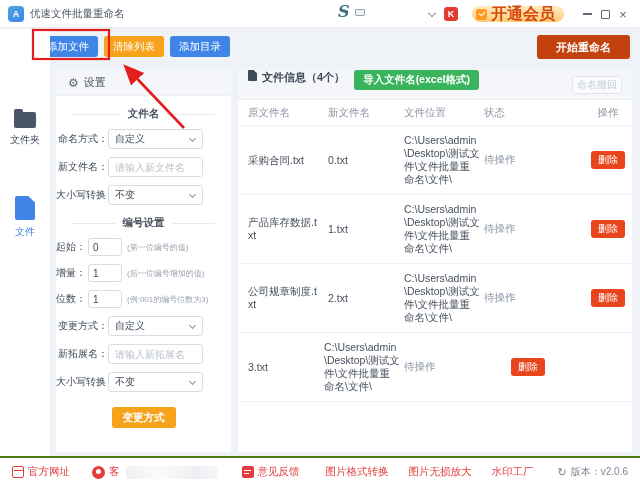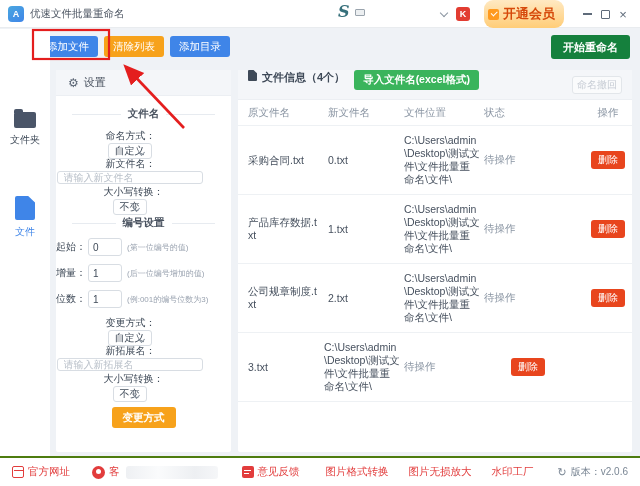--- a/index.html
+++ b/index.html
@@ -17,60 +17,60 @@
   .win-title { font-size:10.5px; color:#4a5360; }
   .ime { position:absolute; left:338px; top:4px; display:flex; align-items:flex-start; gap:5px; }
   .ime-s { font-family:"DejaVu Serif","Liberation Serif",serif; font-style:italic; font-weight:bold;
     font-size:16px; line-height:16px; color:#37707b; }
   .ime-box { width:10px; height:7px; border:1px solid #9aa4ad; border-radius:1px; margin-top:5px; background:#eceff1; }
   .tb-right { position:absolute; right:8px; top:0; height:28px; display:flex; align-items:center; }
   .chev-down { width:6px; height:6px; border-right:1.5px solid #8a94a0; border-bottom:1.5px solid #8a94a0;
     transform:rotate(45deg); margin:-3px 9px 0 0; }
   .red-badge { width:14px; height:14px; border-radius:3px; background:#e23c31; color:#fff; font-size:9px;
     font-weight:bold; display:flex; align-items:center; justify-content:center; margin-right:14px; }
-  .vip-pill { height:28px; border-radius:9px; background:linear-gradient(180deg,#ffe9c2,#ffcd78);
+  .vip-pill { height:16px; border-radius:9px; background:linear-gradient(180deg,#ffe9c2,#ffcd78);
     display:flex; align-items:center; gap:4px; padding:0 9px 0 4px; color:#d6490a; font-weight:bold;
-    font-size:13px; margin-right:14px; cursor:pointer; }
+    font-size:16px; margin-right:14px; cursor:pointer; }
   .vip-icon { width:11px; height:11px; border-radius:2px; background:#ff9a1f; position:relative; }
   .vip-icon::after { content:""; position:absolute; left:2.5px; top:2.5px; width:5px; height:2.5px;
     border-left:1.5px solid #fff; border-bottom:1.5px solid #fff; transform:rotate(-45deg); }
   .win-btn { width:18px; height:28px; display:flex; align-items:center; justify-content:center; cursor:pointer; }
   .ic-min { width:9px; height:2px; background:#5f6b7a; }
   .ic-max { width:9px; height:9px; border:1.2px solid #5f6b7a; border-radius:1px; }
   .ic-close { font-size:13px; color:#5f6b7a; line-height:1; }
   
   .toolbar { position:absolute; top:28px; left:0; right:0; height:38px; }
   .tool-btns { position:absolute; left:38px; top:8px; display:flex; gap:6px; }
   .btn { display:inline-flex; align-items:center; justify-content:center; height:21px; padding:0 9px;
     border-radius:3px; color:#fff; font-size:10.5px; cursor:pointer; white-space:nowrap; }
   .btn-blue { background:#3f85e8; }
   .btn-orange { background:#f7a21b; }
   .start-btn { position:absolute; right:10px; top:7px; height:24px; display:flex; align-items:center;
-    padding:0 12px; background:#15803d; border-radius:3px; color:#fff; font-size:11px; font-weight:bold; cursor:pointer; }
+    padding:0 19px; background:#c2410c; border-radius:3px; color:#fff; font-size:11px; font-weight:bold; cursor:pointer; }
   
   .sidebar { position:absolute; left:0; top:29px; width:50px; bottom:30px; background:#fff; }
   .side-item { display:flex; flex-direction:column; align-items:center; gap:5px; cursor:pointer; }
   .side-item.first { margin-top:49px; }
   .side-item.second { margin-top:78px; }
   .file-icon { width:20px; height:24px; background:#3f85e8; border-radius:2px;
     clip-path:polygon(0 0,66% 0,100% 27%,100% 100%,0 100%); }
   .folder-icon { width:22px; height:16px; background:#4a5568; border-radius:2px; position:relative; margin-top:5px; }
   .folder-icon::before { content:""; position:absolute; left:0; top:-3px; width:9px; height:4px;
     background:#4a5568; border-radius:2px 2px 0 0; }
   .side-label { font-size:10px; color:#3f4a58; }
   .side-item.active .side-label { color:#3f85e8; }
   
   .settings { position:absolute; left:56px; top:70px; width:175px; height:382px; background:#fff; border-radius:2px; }
   .panel-head { height:26px; background:#f4f6f9; border-bottom:1px solid #eceff3; display:flex;
     align-items:center; gap:5px; padding:0 12px; font-size:11px; color:#4a5360; }
   .gear { font-size:12px; color:#5a6574; line-height:1; }
   .sec-title { display:flex; align-items:center; gap:7px; margin:11px 16px 3px; color:#4a5360;
     font-weight:bold; font-size:10.5px; }
   .sec-title::before,.sec-title::after { content:""; flex:1; height:1px; background:#e7ebf0; }
-  .form-row { display:flex; align-items:center; height:20px; margin:8px 28px 8px 0;flex-direction:column; }
+  .form-row { display:flex; align-items:center; height:20px; margin:8px 28px 8px 0; }
   .form-label { width:52px; text-align:right; font-size:10px; color:#3f4a58; flex-shrink:0; white-space:nowrap; }
   .control { flex:1; height:20px; border:1px solid #d8dde3; border-radius:3px; display:flex;
     align-items:center; padding:0 6px; background:#fff; font-size:10px; position:relative; cursor:pointer; }
   .control input { width:100%; border:none; outline:none; font-size:10px; color:#3f4a58;
     font-family:inherit; background:transparent; }
   .control input::placeholder { color:#b9c0c9; }
   .sel-chev { position:absolute; right:7px; top:6px; width:5px; height:5px;
     border-right:1.2px solid #8a94a0; border-bottom:1.2px solid #8a94a0; transform:rotate(45deg); }
   .num-row { display:flex; align-items:center; height:18px; margin:8px 0 8px 0; }
   .num-label { width:29px; text-align:right; font-size:10px; flex-shrink:0; white-space:nowrap; }

